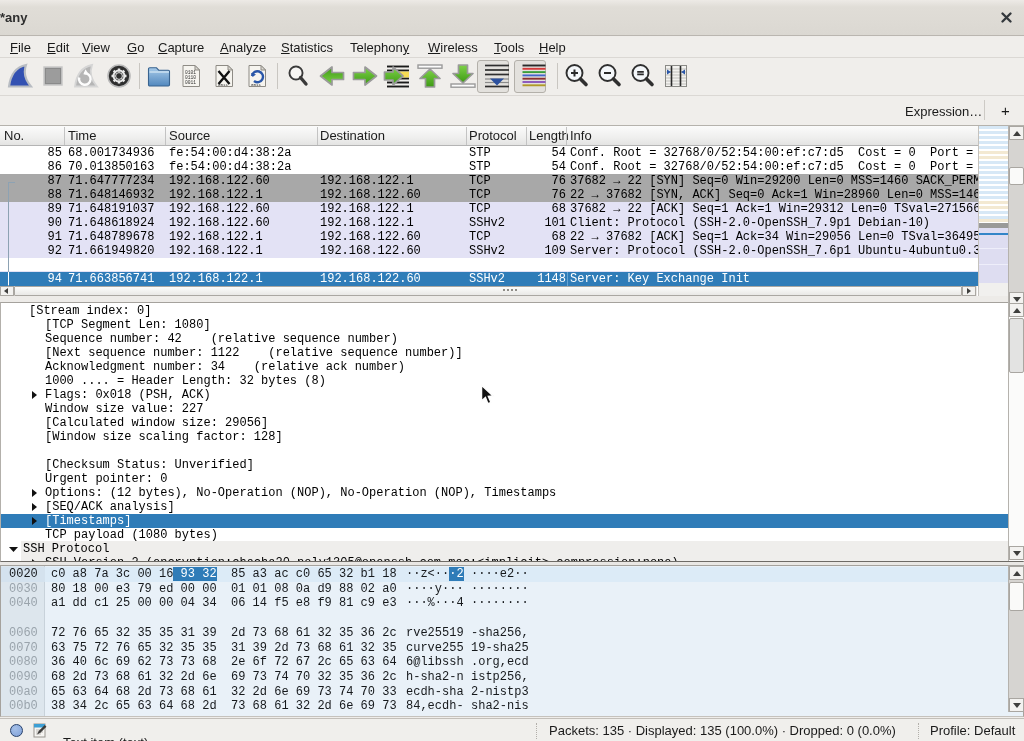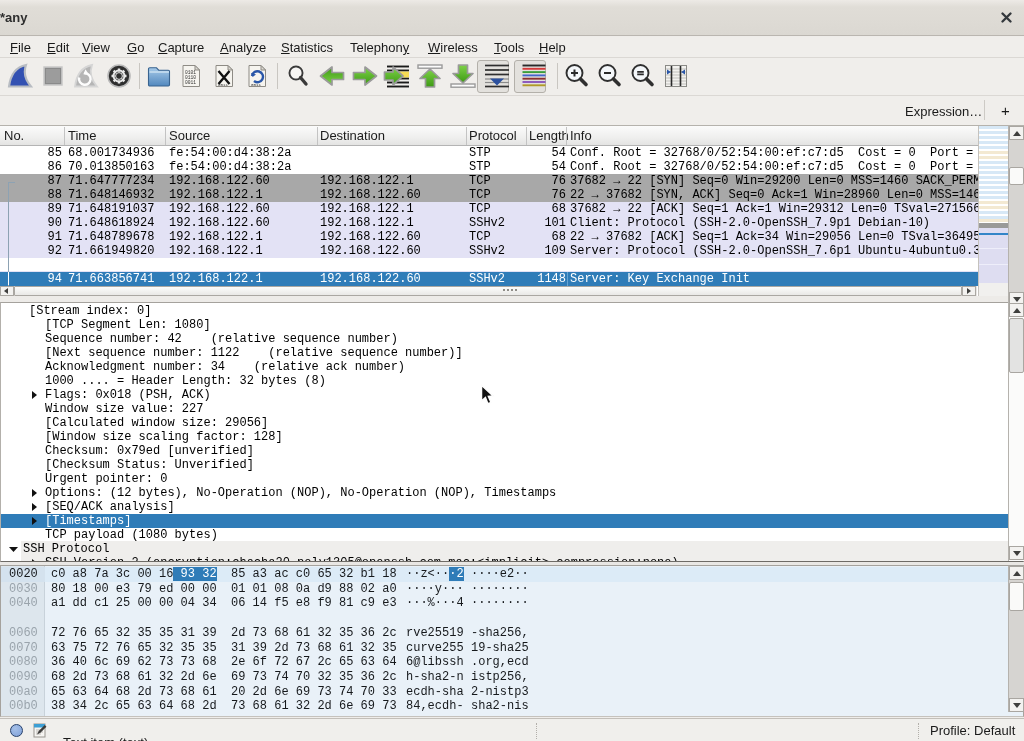--- a/index.html
+++ b/index.html
@@ -350,21 +350,20 @@
 <div class="drow" style="top:29px"><span style="position:absolute;left:44px">Sequence number: 42    (relative sequence number)</span></div>
 <div class="drow" style="top:43px"><span style="position:absolute;left:44px">[Next sequence number: 1122    (relative sequence number)]</span></div>
 <div class="drow" style="top:57px"><span style="position:absolute;left:44px">Acknowledgment number: 34    (relative ack number)</span></div>
 <div class="drow" style="top:71px"><span style="position:absolute;left:44px">1000 .... = Header Length: 32 bytes (8)</span></div>
 <div class="drow" style="top:85px"><span class="tri" style="left:28px;top:2px"><svg width="10" height="10" viewBox="0 0 10 10">
           <path d="M3 1 L8 5 L3 9 z" fill="#111"></path>
         </svg></span><span style="position:absolute;left:44px">Flags: 0x018 (PSH, ACK)</span></div>
 <div class="drow" style="top:99px"><span style="position:absolute;left:44px">Window size value: 227</span></div>
 <div class="drow" style="top:113px"><span style="position:absolute;left:44px">[Calculated window size: 29056]</span></div>
 <div class="drow" style="top:127px"><span style="position:absolute;left:44px">[Window size scaling factor: 128]</span></div>
-<div class="drow" style="top:141px"><span style="position:absolute;left:44px">Checksum: 0x79ed [unverified]</span></div>
 <div class="drow" style="top:155px"><span style="position:absolute;left:44px">[Checksum Status: Unverified]</span></div>
 <div class="drow" style="top:169px"><span style="position:absolute;left:44px">Urgent pointer: 0</span></div>
 <div class="drow" style="top:183px"><span class="tri" style="left:28px;top:2px"><svg width="10" height="10" viewBox="0 0 10 10">
           <path d="M3 1 L8 5 L3 9 z" fill="#111"></path>
         </svg></span><span style="position:absolute;left:44px">Options: (12 bytes), No-Operation (NOP), No-Operation (NOP), Timestamps</span></div>
 <div class="drow" style="top:197px"><span class="tri" style="left:28px;top:2px"><svg width="10" height="10" viewBox="0 0 10 10">
           <path d="M3 1 L8 5 L3 9 z" fill="#111"></path>
         </svg></span><span style="position:absolute;left:44px">[SEQ/ACK analysis]</span></div>
 <div class="drow dsel" style="top:211px"><span class="tri" style="left:28px;top:2px"><svg width="10" height="10" viewBox="0 0 10 10">
           <path d="M3 1 L8 5 L3 9 z" fill="#111"></path>
@@ -428,21 +427,21 @@
 <div class="abs" style="top:103.89999999999999px;left:0;width:1008px;height:15px">
       <span class="hrow hoff" style="left:8px">0090</span>
       <span class="hrow" style="left:50px">68 2d 73 68 61 32 2d 6e</span>
       <span class="hrow" style="left:230px">69 73 74 70 32 35 36 2c</span>
       <span class="hrow" style="left:405px">h-sha2-n</span>
       <span class="hrow" style="left:470px">istp256,</span>
     </div>
 <div class="abs" style="top:118.6px;left:0;width:1008px;height:15px">
       <span class="hrow hoff" style="left:8px">00a0</span>
       <span class="hrow" style="left:50px">65 63 64 68 2d 73 68 61</span>
-      <span class="hrow" style="left:230px">20 2d 6e 69 73 74 70 33</span>
+      <span class="hrow" style="left:230px">32 2d 6e 69 73 74 70 33</span>
       <span class="hrow" style="left:405px">ecdh-sha</span>
       <span class="hrow" style="left:470px">2-nistp3</span>
     </div>
 <div class="abs" style="top:133.29999999999998px;left:0;width:1008px;height:15px">
       <span class="hrow hoff" style="left:8px">00b0</span>
       <span class="hrow" style="left:50px">38 34 2c 65 63 64 68 2d</span>
       <span class="hrow" style="left:230px">73 68 61 32 2d 6e 69 73</span>
       <span class="hrow" style="left:405px">84,ecdh-</span>
       <span class="hrow" style="left:470px">sha2-nis</span>
     </div>
@@ -451,20 +450,21 @@
 <div class="abs" id="status">
   <div class="abs" style="left:10px;top:5px;width:13px;height:13px;border-radius:50%;background:radial-gradient(circle at 38% 32%, #a5c0e8, #7fa0d8); border:1.5px solid #27416b;"></div>
   <svg class="abs" style="left:33px;top:4px" width="14" height="15" viewBox="0 0 14 15">
     <rect x="1" y="1" width="11" height="13" fill="#f6f5f2" stroke="#98958f"></rect>
     <rect x="1" y="1" width="11" height="3.5" fill="#3d9fd4"></rect>
     <path d="M3 7 h7 M3 9 h7 M3 11 h5" stroke="#b5b3ae" stroke-width="0.9"></path>
     <path d="M12.8 2.2 L6.2 8.8 l-1.8 3.6 l3.6 -1.8 l6.6 -6.6 z" fill="#3c3c3a" transform="scale(0.92)"></path>
   </svg>
   <div class="abs" style="left:63px;top:16px;">Text item (text)</div>
   <div class="abs" style="left:536px;top:4px;width:0;height:16px;border-left:1px dotted #b2afaa;"></div>
+  <div class="abs" style="left:549px;top:4px;">Packets: 135 · Displayed: 135 (100.0%) · Dropped: 0 (0.0%)</div>
   <div class="abs" style="left:918px;top:4px;width:0;height:16px;border-left:1px dotted #b2afaa;"></div>
   <div class="abs" style="left:930px;top:4px;">Profile: Default</div>
 </div>
 <div class="abs vscroll" style="left:1008px;top:126px;height:180px;background:#d6d4d1">
     <div class="sbtn" style="top:0">
       <div style="position:absolute;left:3px;top:4px;width:0;height:0;border-left:4px solid transparent;border-right:4px solid transparent;border-bottom:5px solid #3f3f3d"></div>
     </div>
     <div class="sbtn" style="top:166px">
       <div style="position:absolute;left:3px;top:4px;width:0;height:0;border-left:4px solid transparent;border-right:4px solid transparent;border-top:5px solid #3f3f3d"></div>
     </div>

